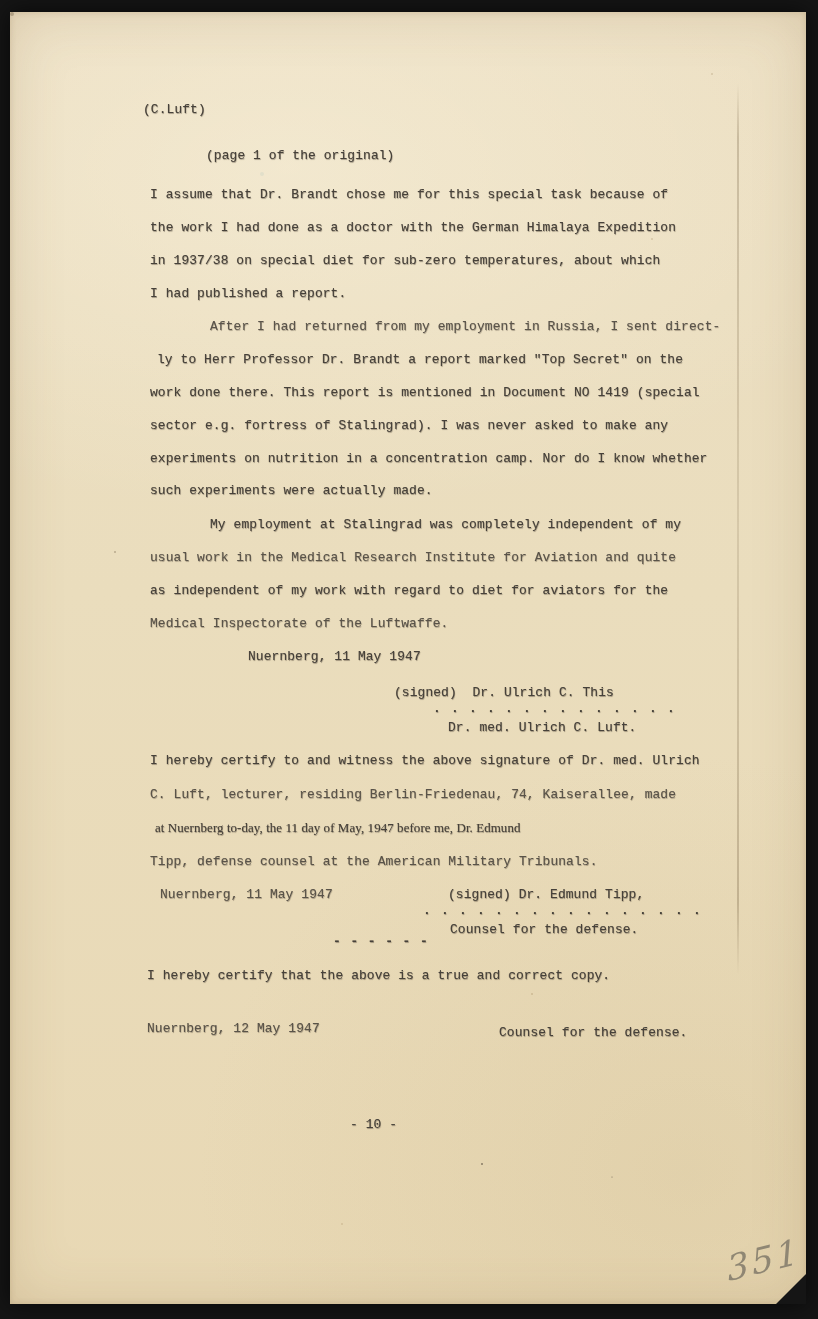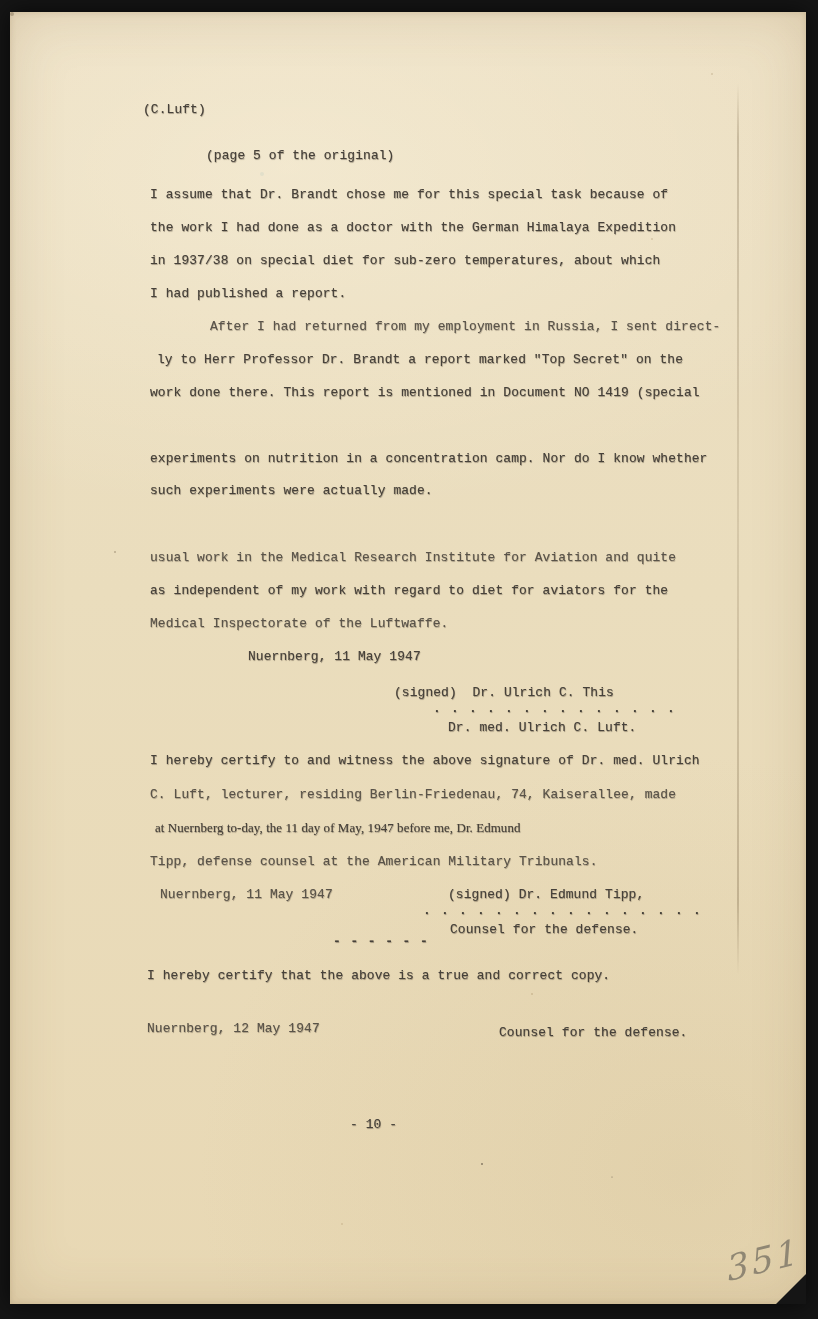--- a/index.html
+++ b/index.html
@@ -106,30 +106,32 @@
 
 <div class="page">
   <div class="crease"></div>
   <div class="specks"></div>
   <div class="corner-flap"></div>
   <div class="corner-cut"></div>
 </div>
 
 <div class="text-layer">
     <div class="tline" style="left: 143px; top: 101px;">(C.Luft)</div>
-    <div class="tline" style="left: 206px; top: 147px;">(page 5 of the original)</div>
+    <div class="tline" style="left: 206px; top: 147px;">(page 1 of the original)</div>
     <div class="tline" style="left: 150px; top: 186px;">I assume that Dr. Brandt chose me for this special task because of</div>
     <div class="tline" style="left: 150px; top: 219px;">the work I had done as a doctor with the German Himalaya Expedition</div>
     <div class="tline" style="left: 150px; top: 252px;">in 1937/38 on special diet for sub-zero temperatures, about which</div>
     <div class="tline" style="left: 150px; top: 285px;">I had published a report.</div>
     <div class="tline" style="left: 157px; top: 351px;">ly to Herr Professor Dr. Brandt a report marked "Top Secret" on the</div>
     <div class="tline faded" style="left: 210px; top: 318px;">After I had returned from my employment in Russia, I sent direct-</div>
     <div class="tline" style="left: 150px; top: 384px;">work done there. This report is mentioned in Document NO 1419 (special</div>
+    <div class="tline" style="left: 150px; top: 417px;">sector e.g. fortress of Stalingrad). I was never asked to make any</div>
     <div class="tline" style="left: 150px; top: 450px;">experiments on nutrition in a concentration camp. Nor do I know whether</div>
     <div class="tline" style="left: 150px; top: 482px;">such experiments were actually made.</div>
+    <div class="tline" style="left: 210px; top: 516px;">My employment at Stalingrad was completely independent of my</div>
     <div class="tline faded" style="left: 150px; top: 549px;">usual work in the Medical Research Institute for Aviation and quite</div>
     <div class="tline" style="left: 150px; top: 582px;">as independent of my work with regard to diet for aviators for the</div>
     <div class="tline faded" style="left: 150px; top: 615px;">Medical Inspectorate of the Luftwaffe.</div>
     <div class="tline" style="left: 248px; top: 648px;">Nuernberg, 11 May 1947</div>
     <div class="tline" style="left: 394px; top: 684px;">(signed)  Dr. Ulrich C. This</div>
     <div class="tline dots" style="left: 433px; top: 700px;">. . . . . . . . . . . . . .</div>
     <div class="tline" style="left: 448px; top: 719px;">Dr. med. Ulrich C. Luft.</div>
     <div class="tline" style="left: 150px; top: 752px;">I hereby certify to and witness the above signature of Dr. med. Ulrich</div>
     <div class="tline faded" style="left: 150px; top: 786px;">C. Luft, lecturer, residing Berlin-Friedenau, 74, Kaiserallee, made</div>
     <div class="tline" style="left: 155px; top: 819px; font-family: Liberation Serif, serif;">at Nuernberg to-day, the 11 day of May, 1947 before me, Dr. Edmund</div>

